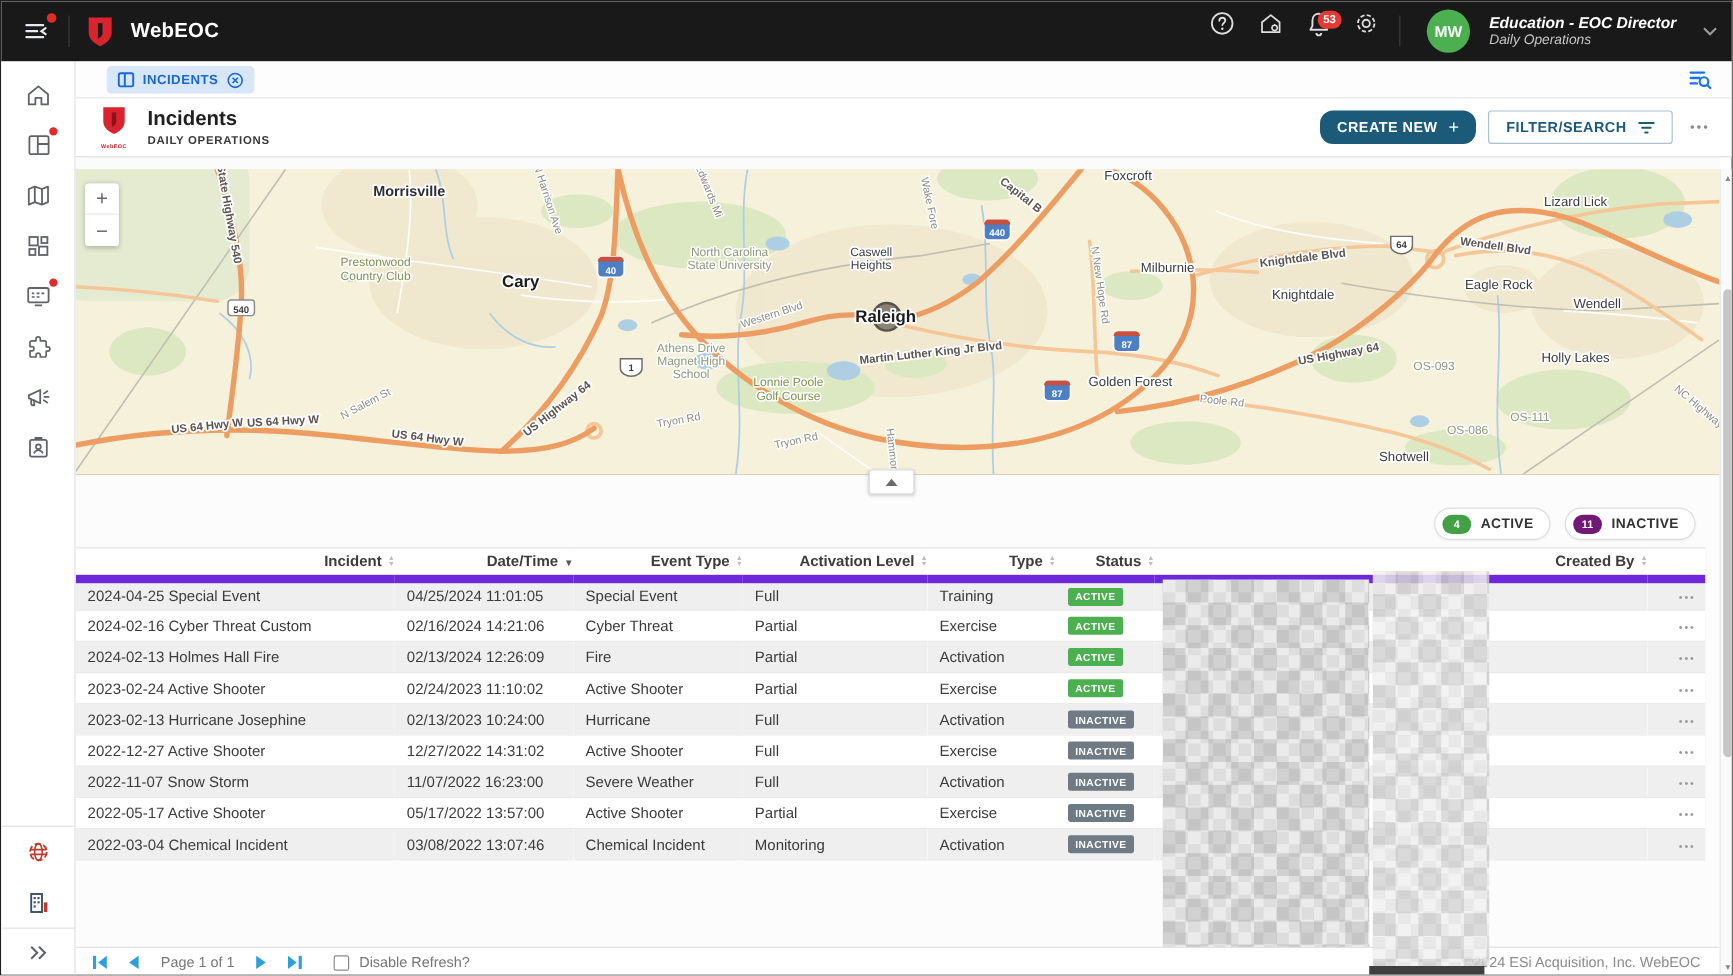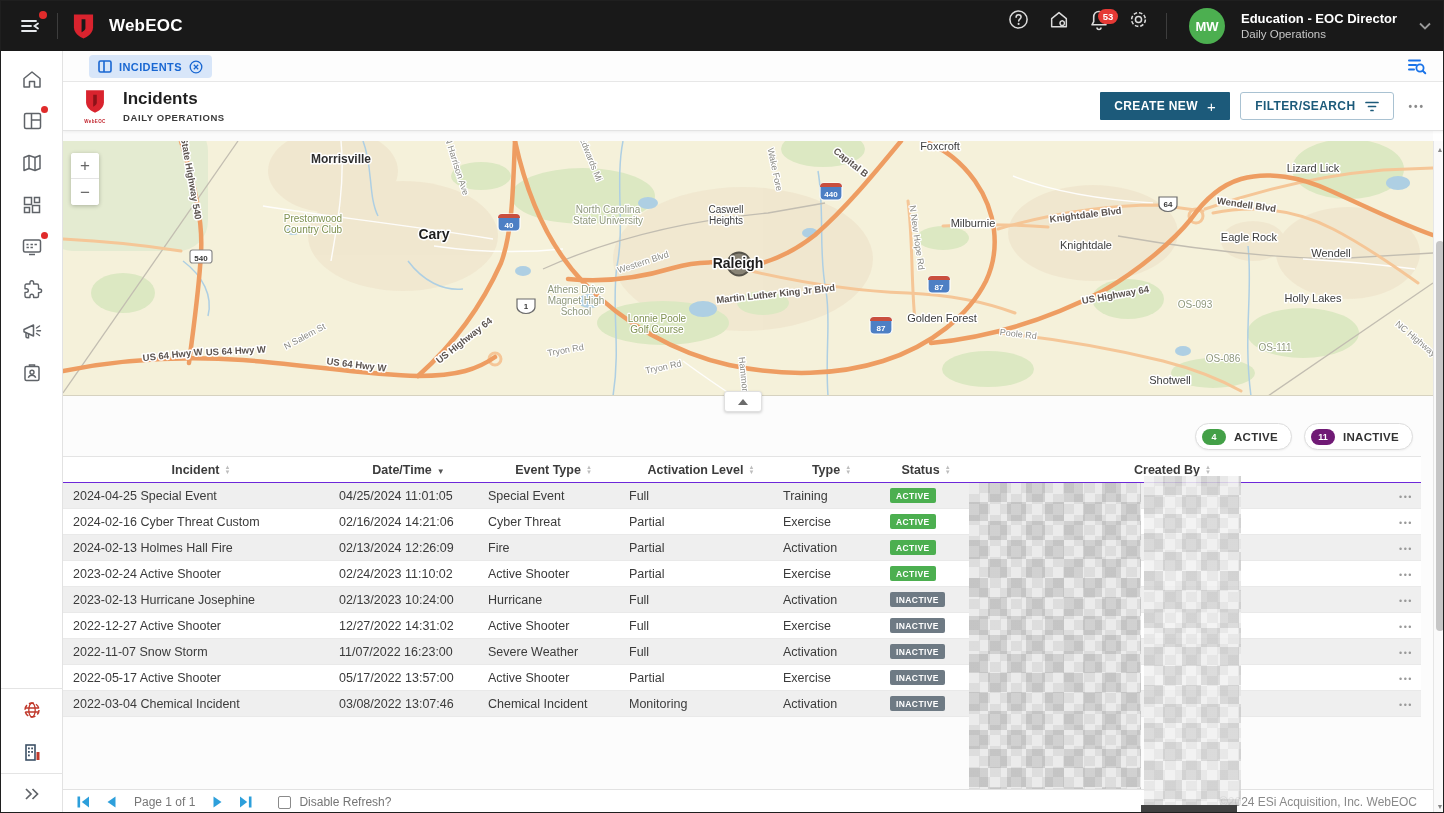--- a/index.html
+++ b/index.html
@@ -13,21 +13,21 @@
   .topbar{position:absolute;left:0;top:0;width:1444px;height:50px;background:#191919;display:flex;align-items:center;color:#fff;z-index:30;}
   .tb-btn{position:relative;width:38px;height:34px;display:flex;align-items:center;justify-content:center;margin-left:10px;cursor:pointer;background:none;border:none;}
   .red-dot{position:absolute;width:8px;height:8px;border-radius:50%;background:#e02b2b;}
   .tb-sep{width:1px;height:26px;background:#3d3d3d;margin:0 14px 0 8px;}
   .brand{display:flex;align-items:center;gap:14px;}
   .brand-title{font-size:17px;font-weight:bold;color:#fff;letter-spacing:.2px;}
   .tb-right{margin-left:auto;display:flex;align-items:center;gap:6px;padding-right:14px;}
   .tb-icon{position:relative;width:34px;height:34px;display:flex;align-items:flex-start;justify-content:center;background:none;border:none;cursor:pointer;}
   .badge{position:absolute;top:0px;right:-2px;min-width:20px;height:15px;background:#e53935;color:#fff;font-size:9.5px;font-weight:bold;border-radius:8px;display:flex;align-items:center;justify-content:center;padding:0 4px;}
   .avatar{width:36px;height:36px;border-radius:50%;background:#4caf50;color:#fff;font-weight:bold;font-size:13px;display:flex;align-items:center;justify-content:center;margin:0 10px 0 12px;}
-  .user-block{line-height:1.25;}
+  .user-block{line-height:1.25;font-style:italic;}
   .user-role{font-size:13px;font-weight:bold;color:#fff;}
   .user-scope{font-size:11.5px;color:#c7c7c7;}
   .chev{margin-left:16px;color:#9a9a9a;}
   
   .sidebar{position:absolute;left:0;top:50px;width:62px;height:763px;background:#fff;border-right:1px solid #e2e2e2;z-index:20;}
   .sb-item{position:relative;width:62px;height:42px;display:flex;align-items:center;justify-content:center;background:none;border:none;cursor:pointer;}
   .sb-item:first-child{margin-top:7px;}
   .sb-item .red-dot{top:6px;right:15px;width:7px;height:7px;}
   .sb-bottom{position:absolute;bottom:0;left:0;width:62px;}
   .sb-sep{height:1px;background:#e4e4e4;margin:0;}
@@ -37,21 +37,21 @@
   .tab-chip span{font-size:11px;font-weight:bold;color:#1967d2;letter-spacing:.4px;}
   .strip-search{position:absolute;right:14px;top:4px;width:28px;height:24px;background:none;border:none;cursor:pointer;}
   
   .pageheader{position:absolute;left:62px;top:81px;width:1382px;height:49px;background:#fff;border-bottom:1px solid #e3e3e3;box-shadow:0 1px 3px rgba(0,0,0,.06);display:flex;align-items:center;z-index:9;}
   .ph-logo{margin-left:18px;width:28px;text-align:center;}
   .ph-logo-caption{font-size:4.5px;font-weight:bold;color:#c22730;letter-spacing:.4px;margin-top:1px;}
   .ph-text{margin-left:14px;line-height:1.2;}
   .ph-title{font-size:17px;font-weight:bold;color:#1f1f1f;}
   .ph-sub{font-size:9.5px;font-weight:bold;color:#3a3a3a;letter-spacing:.6px;margin-top:2px;}
   .ph-actions{margin-left:auto;display:flex;align-items:center;gap:10px;padding-right:16px;}
-  .btn-create{height:28px;background:#1c5a7a;color:#fff;font-size:12px;font-weight:bold;letter-spacing:.4px;border:none;border-radius:1px;padding:0 14px;display:flex;align-items:center;gap:9px;cursor:pointer;font-family:inherit;}
+  .btn-create{height:28px;background:#1c5a7a;color:#fff;font-size:12px;font-weight:bold;letter-spacing:.4px;border:none;border-radius:11px;padding:0 14px;display:flex;align-items:center;gap:9px;cursor:pointer;font-family:inherit;}
   .btn-filter{height:28px;background:#fff;color:#1c5a7a;font-size:12px;font-weight:bold;letter-spacing:.4px;border:1px solid #a9c2d2;border-radius:3px;padding:0 14px;display:flex;align-items:center;gap:10px;cursor:pointer;font-family:inherit;}
   .btn-more{background:none;border:none;color:#6f6f6f;font-size:16px;font-weight:bold;cursor:pointer;letter-spacing:1px;padding:0 4px;}
   
   .map-gap{position:absolute;left:62px;top:130px;width:1370px;height:10px;background:#fbfbfb;}
   .map{position:absolute;left:62px;top:140px;width:1370px;height:255px;background:#f5f1da;border-bottom:1px solid #d6d2c0;overflow:hidden;}
   .map svg{display:block;}
   .zoomctl{position:absolute;left:8px;top:12px;width:28px;background:#fff;border-radius:3px;box-shadow:0 1px 4px rgba(0,0,0,.25);overflow:hidden;}
   .zoomctl button{display:block;width:28px;height:26px;background:#fff;border:none;font-size:17px;color:#666;cursor:pointer;line-height:1;font-family:inherit;}
   .zoomctl button:first-child{border-bottom:1px solid #e4e4e4;}
   .ml{paint-order:stroke;stroke:#fff;stroke-width:3px;stroke-linejoin:round;fill:#3f3f3f;font-size:10px;text-anchor:middle;font-family:"Liberation Sans",sans-serif;}
@@ -67,21 +67,21 @@
   .content{position:absolute;left:62px;top:395px;width:1370px;height:393px;background:#fcfcfc;}
   .pills{position:absolute;right:20px;top:27px;display:flex;gap:12px;}
   .pill{height:27px;background:#fff;border:1px solid #ddd;border-radius:16px;display:flex;align-items:center;gap:8px;padding:0 13px 0 6px;cursor:pointer;box-shadow:0 1px 2px rgba(0,0,0,.05);font-family:inherit;}
   .pill-badge{min-width:24px;height:16px;border-radius:9px;color:#fff;font-size:9px;font-weight:bold;display:flex;align-items:center;justify-content:center;padding:0 5px;}
   .pill-badge.green{background:#43a047;}
   .pill-badge.gray{background:#701a75;}
   .pill-label{font-size:11.5px;font-weight:bold;color:#333;letter-spacing:.3px;}
   
   .tablewrap{position:absolute;left:0;top:60px;width:1358px;border-right:1px solid #e4e4e4;}
   table{border-collapse:collapse;table-layout:fixed;width:1358px;background:#fff;}
-  thead th{height:26px;text-align:center;font-size:12.5px;font-weight:bold;color:#3c3c3c;border-top:1px solid #e4e4e4;border-bottom:1px solid #6d28d9;padding:0 0 0 10px;background:#fff;white-space:nowrap;}
+  thead th{height:26px;text-align:right;font-size:12.5px;font-weight:bold;color:#3c3c3c;border-top:1px solid #e4e4e4;border-bottom:7px solid #6d28d9;padding:0 0 0 10px;background:#fff;white-space:nowrap;}
   tbody td{height:26px;font-size:12.5px;color:#3b3b3b;padding:0 0 0 10px;white-space:nowrap;overflow:hidden;}
   tbody tr:nth-child(odd){background:#efefef;}
   tbody tr:nth-child(even){background:#fff;}
   tbody tr{border-bottom:1px solid #e9e9e9;cursor:pointer;}
   .sort{display:inline-block;vertical-align:middle;margin-left:5px;line-height:0;}
   .sort .u,.sort .d{display:block;font-size:6px;color:#bdbdbd;line-height:5px;}
   .sort-single{display:inline-block;margin-left:5px;font-size:8px;color:#555;}
   .status-badge{display:inline-block;padding:2.5px 6px;border-radius:2px;color:#fff;font-size:8.5px;font-weight:bold;letter-spacing:.4px;}
   .status-ACTIVE{background:#4caf50;}
   .status-INACTIVE{background:#6e7a84;}

